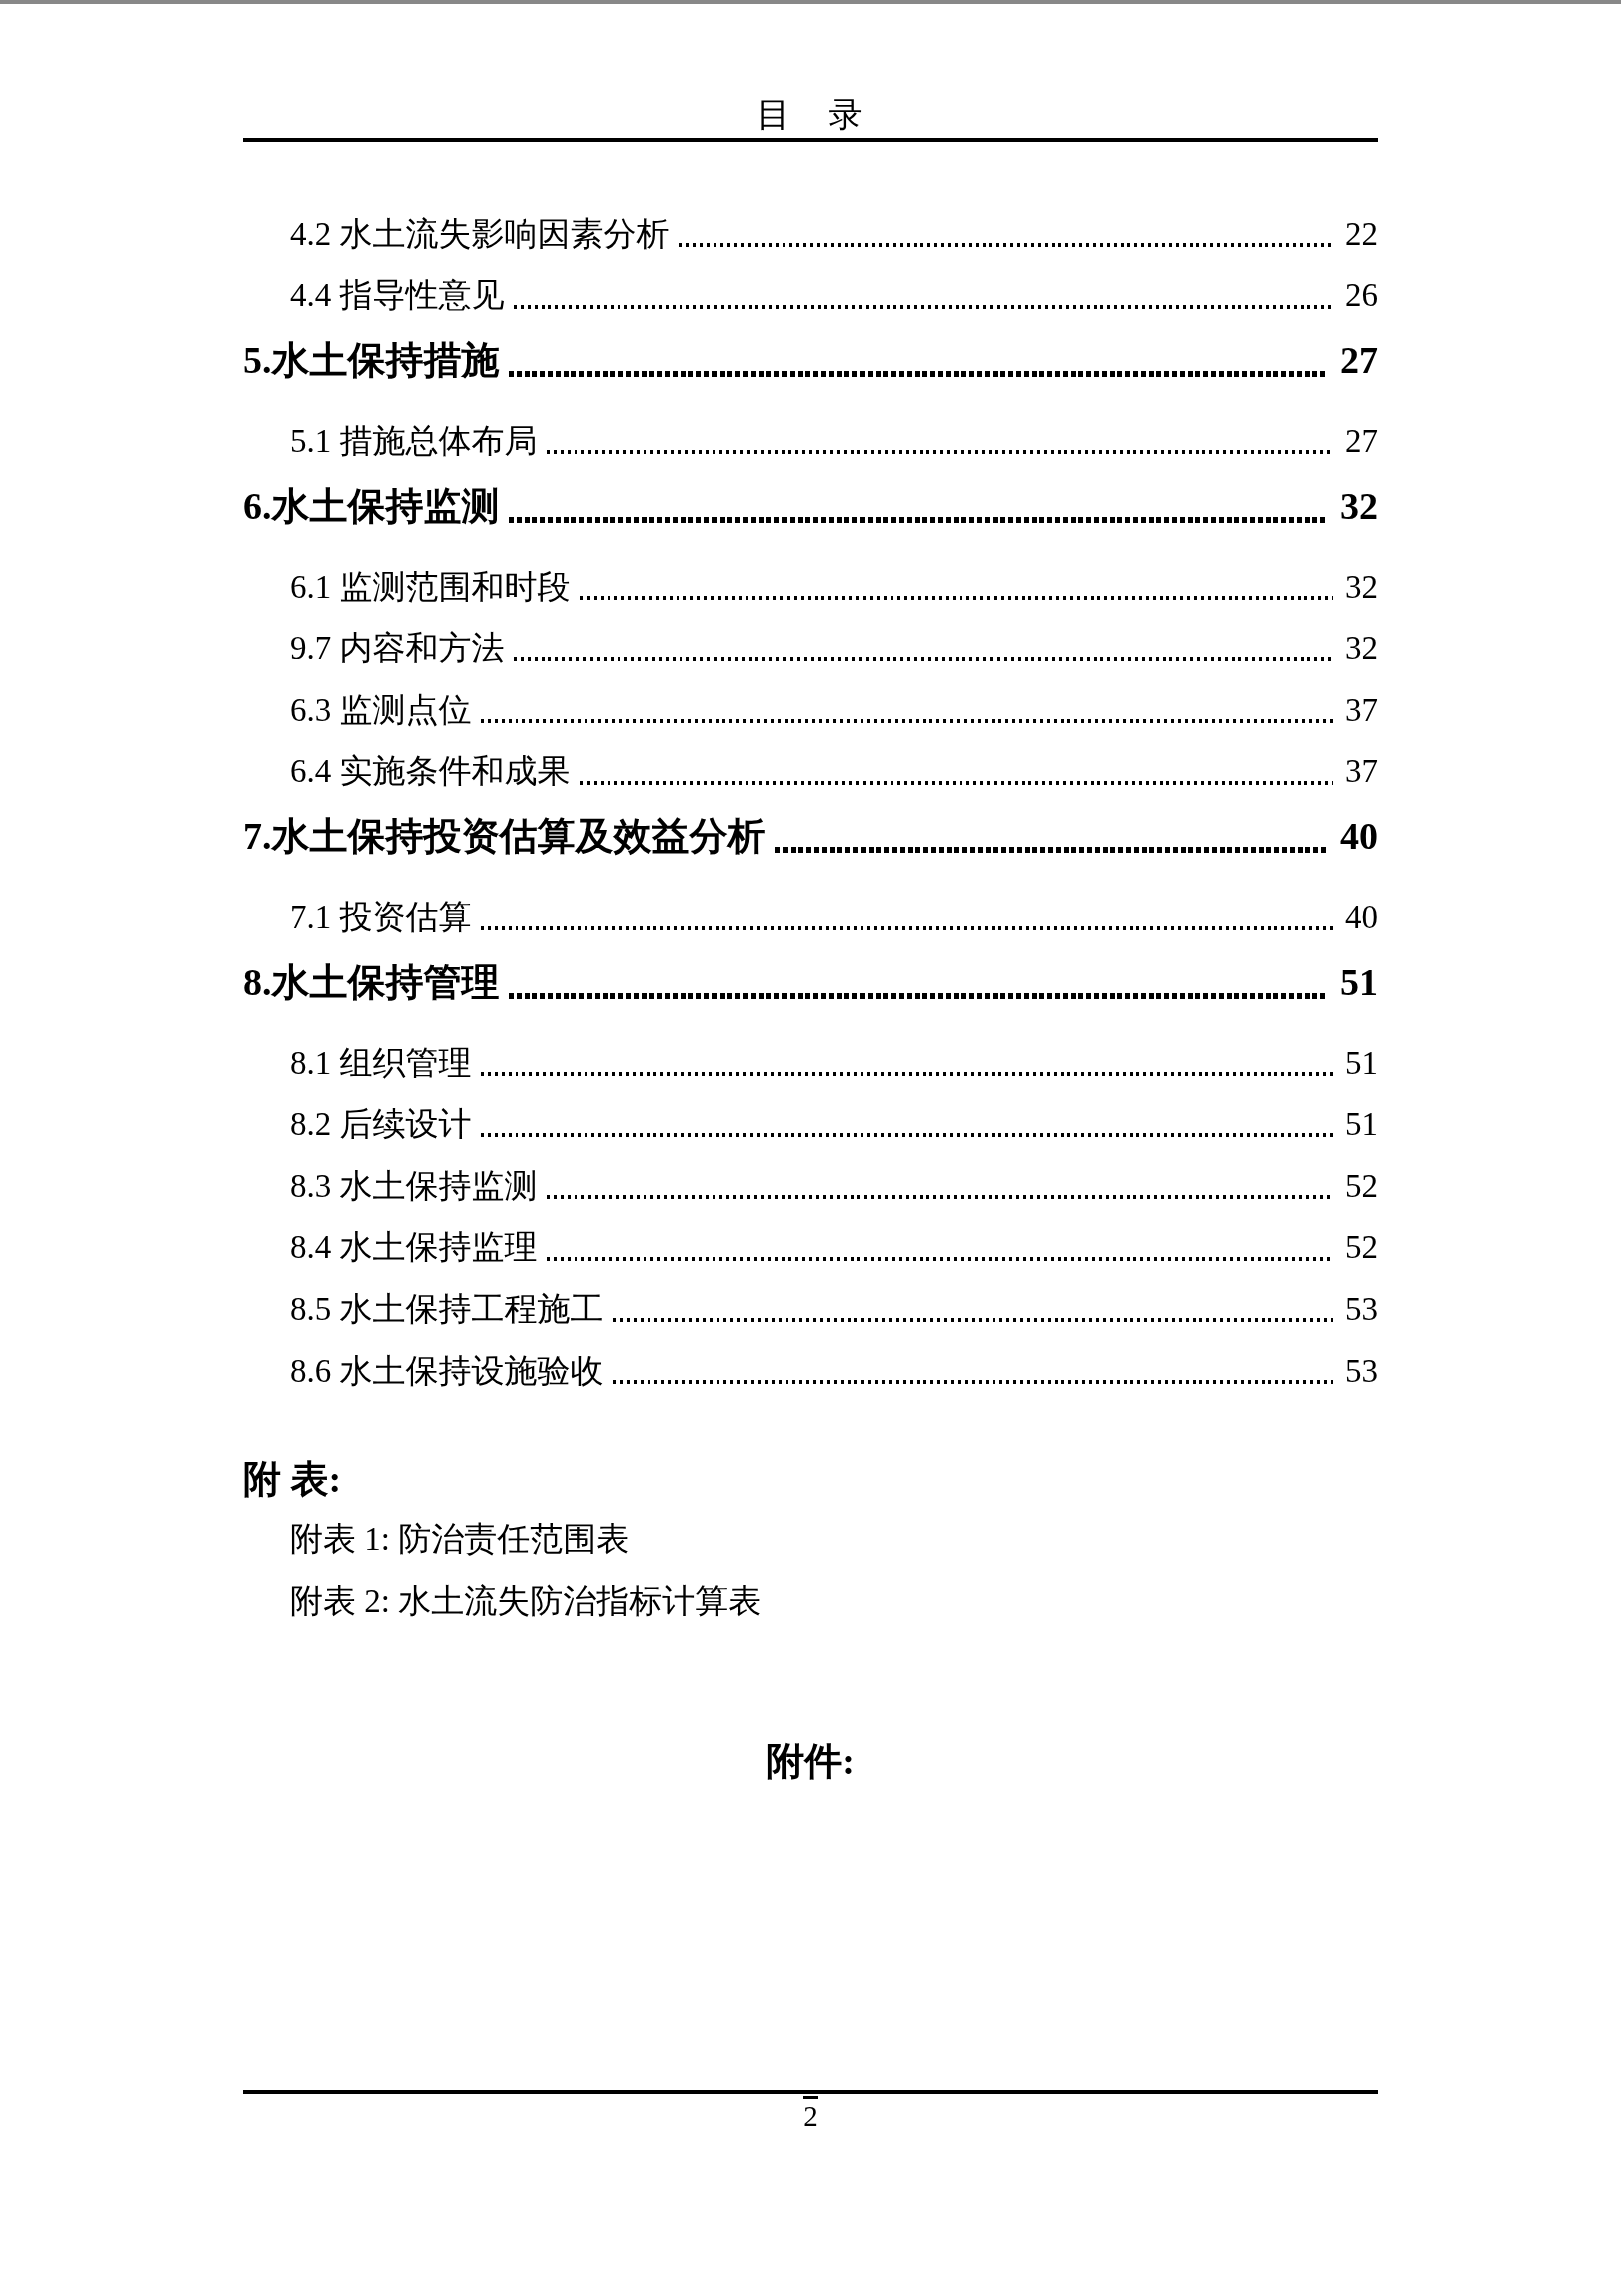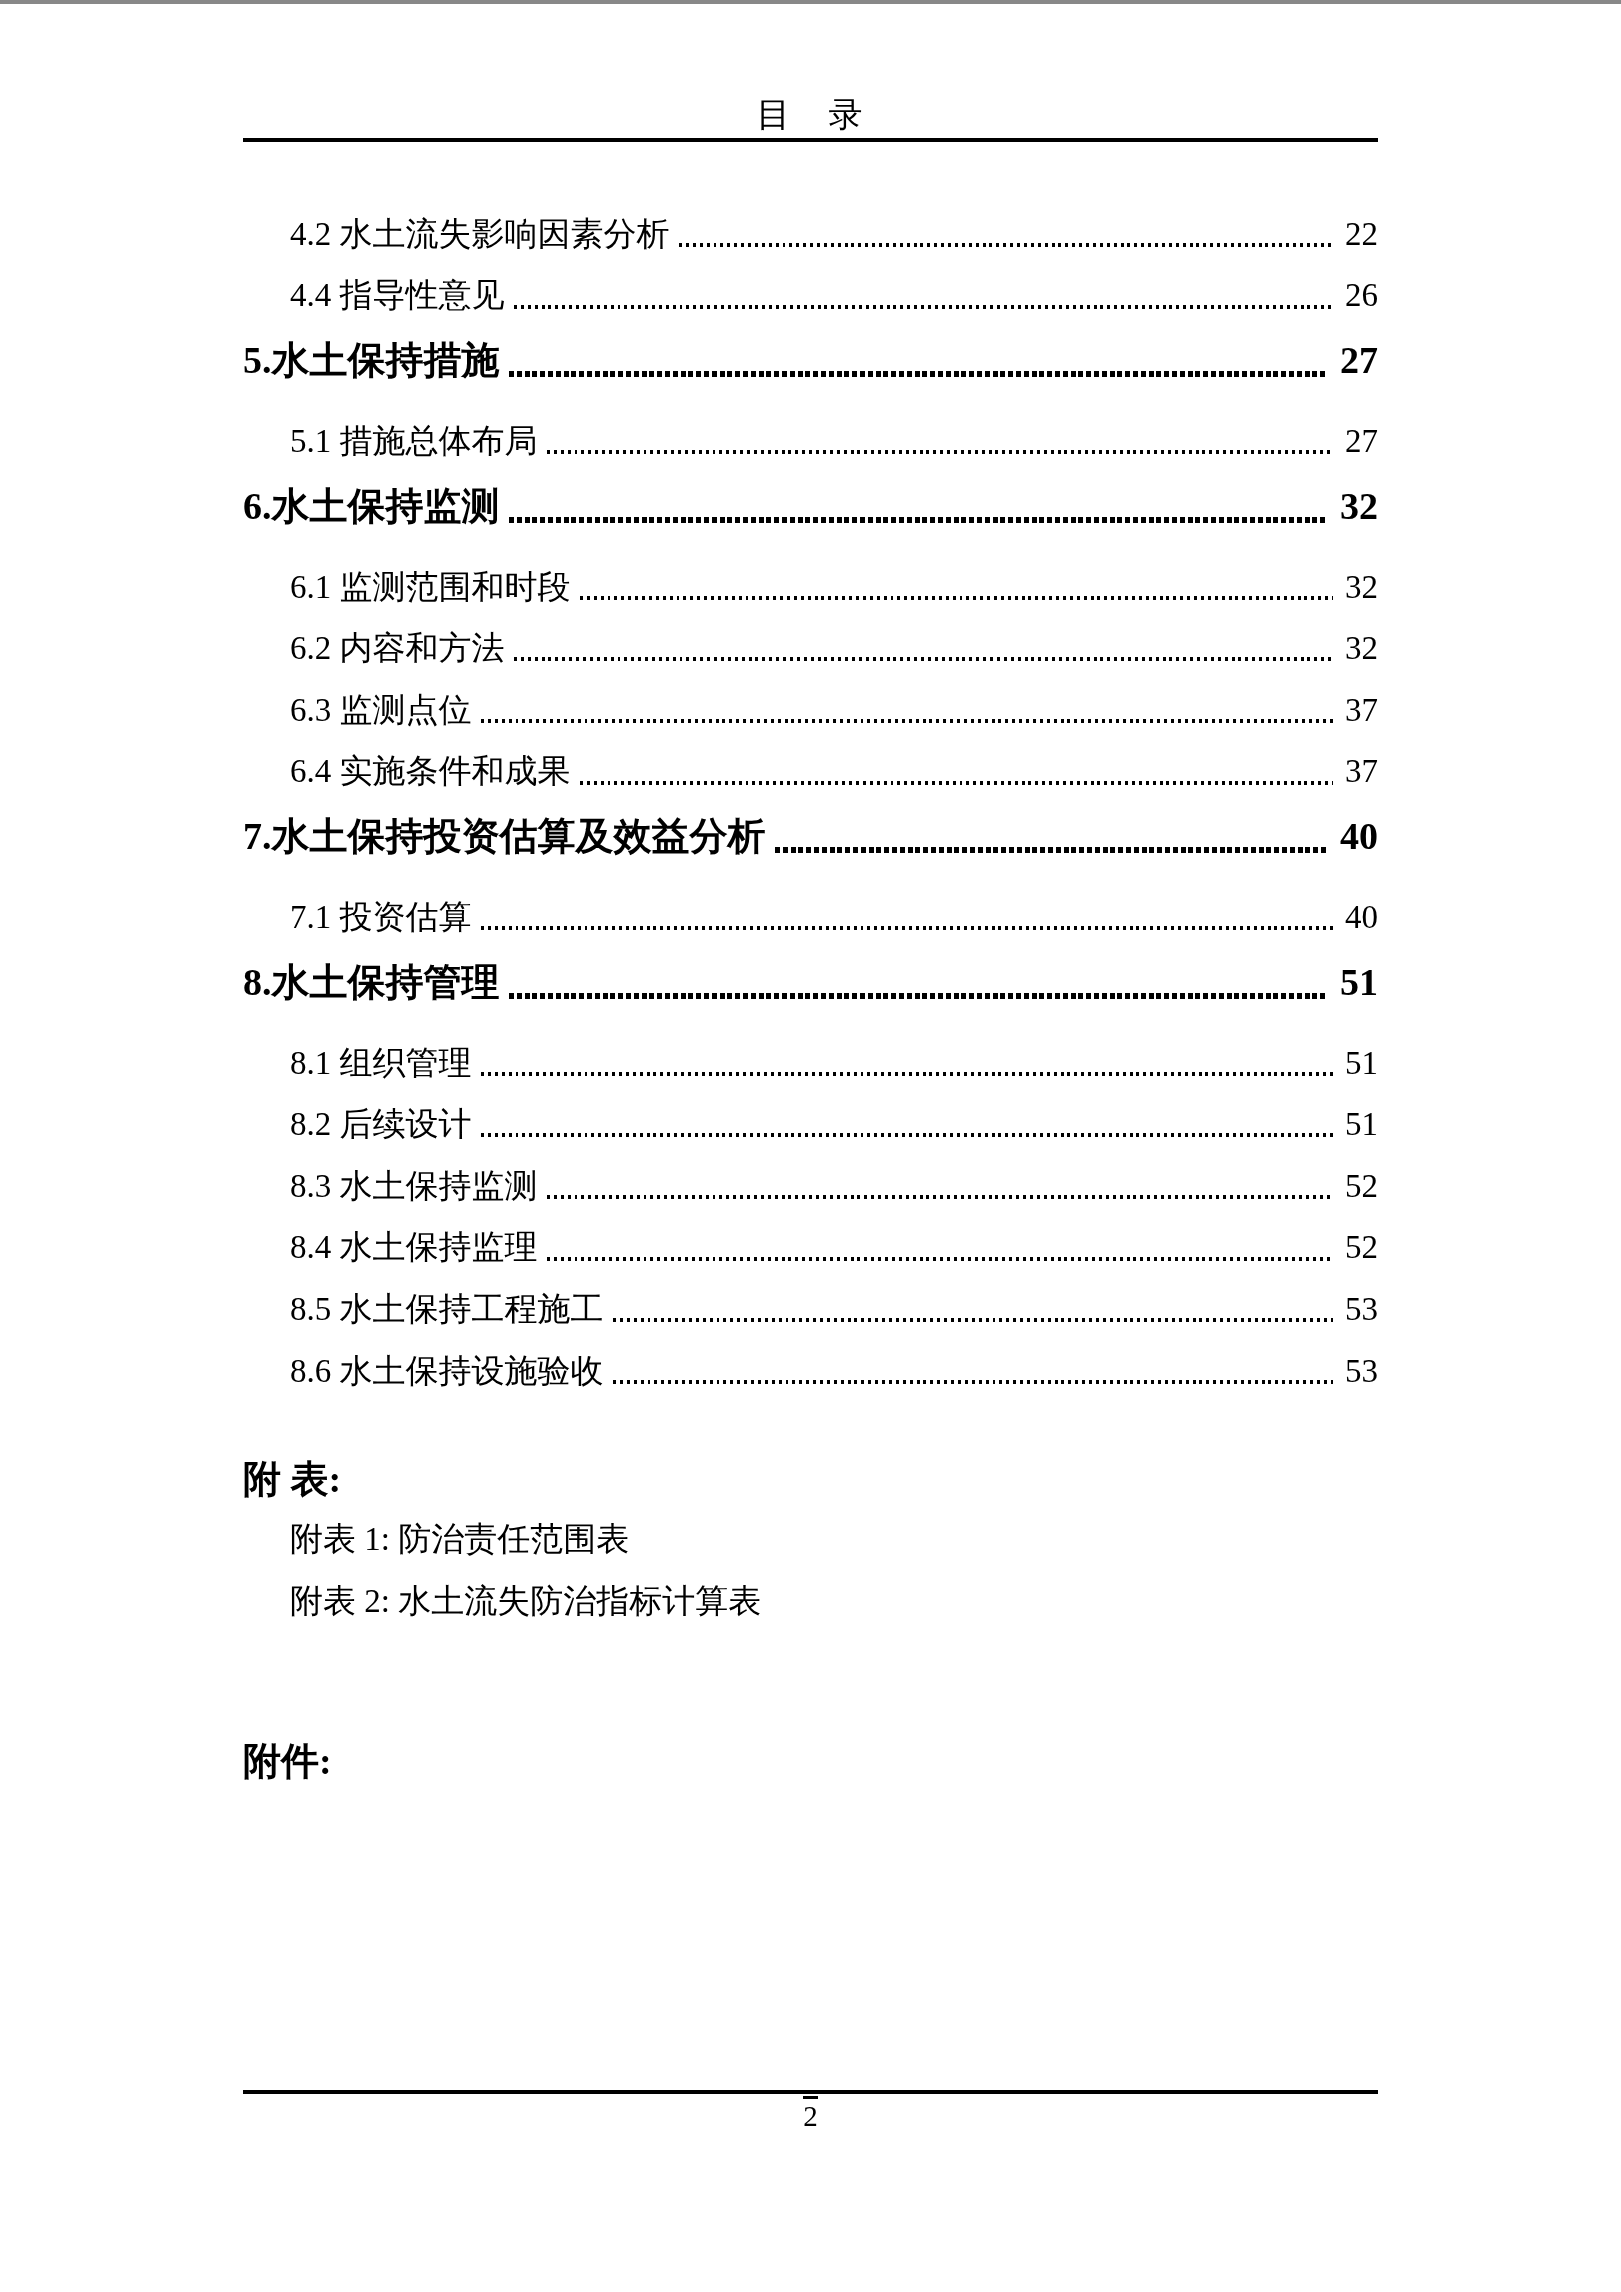--- a/index.html
+++ b/index.html
@@ -81,20 +81,21 @@
     line-height: 43px;
     font-size: 33px;
   }
   .appendix-item + .appendix-item { margin-top: 18.6px; }
   .attachments-heading {
     margin-top: 114px;
     height: 49px;
     line-height: 49px;
     font-size: 38px;
     font-weight: bold;
+    text-align: center;
   }
   
   .footer-rule {
     position: absolute;
     left: 243px;
     width: 1135px;
     top: 2086px;
     height: 3.9px;
     background: #000;
   }
@@ -150,21 +151,21 @@
           <span class="toc-label">6.水土保持监测</span>
           <span class="toc-leader"></span>
           <span class="toc-page">32</span>
         </div>
         <div class="toc-row level2">
           <span class="toc-label">6.1 监测范围和时段</span>
           <span class="toc-leader"></span>
           <span class="toc-page">32</span>
         </div>
         <div class="toc-row level2">
-          <span class="toc-label">6.2 内容和方法</span>
+          <span class="toc-label">9.7 内容和方法</span>
           <span class="toc-leader"></span>
           <span class="toc-page">32</span>
         </div>
         <div class="toc-row level2">
           <span class="toc-label">6.3 监测点位</span>
           <span class="toc-leader"></span>
           <span class="toc-page">37</span>
         </div>
         <div class="toc-row level2">
           <span class="toc-label">6.4 实施条件和成果</span>

